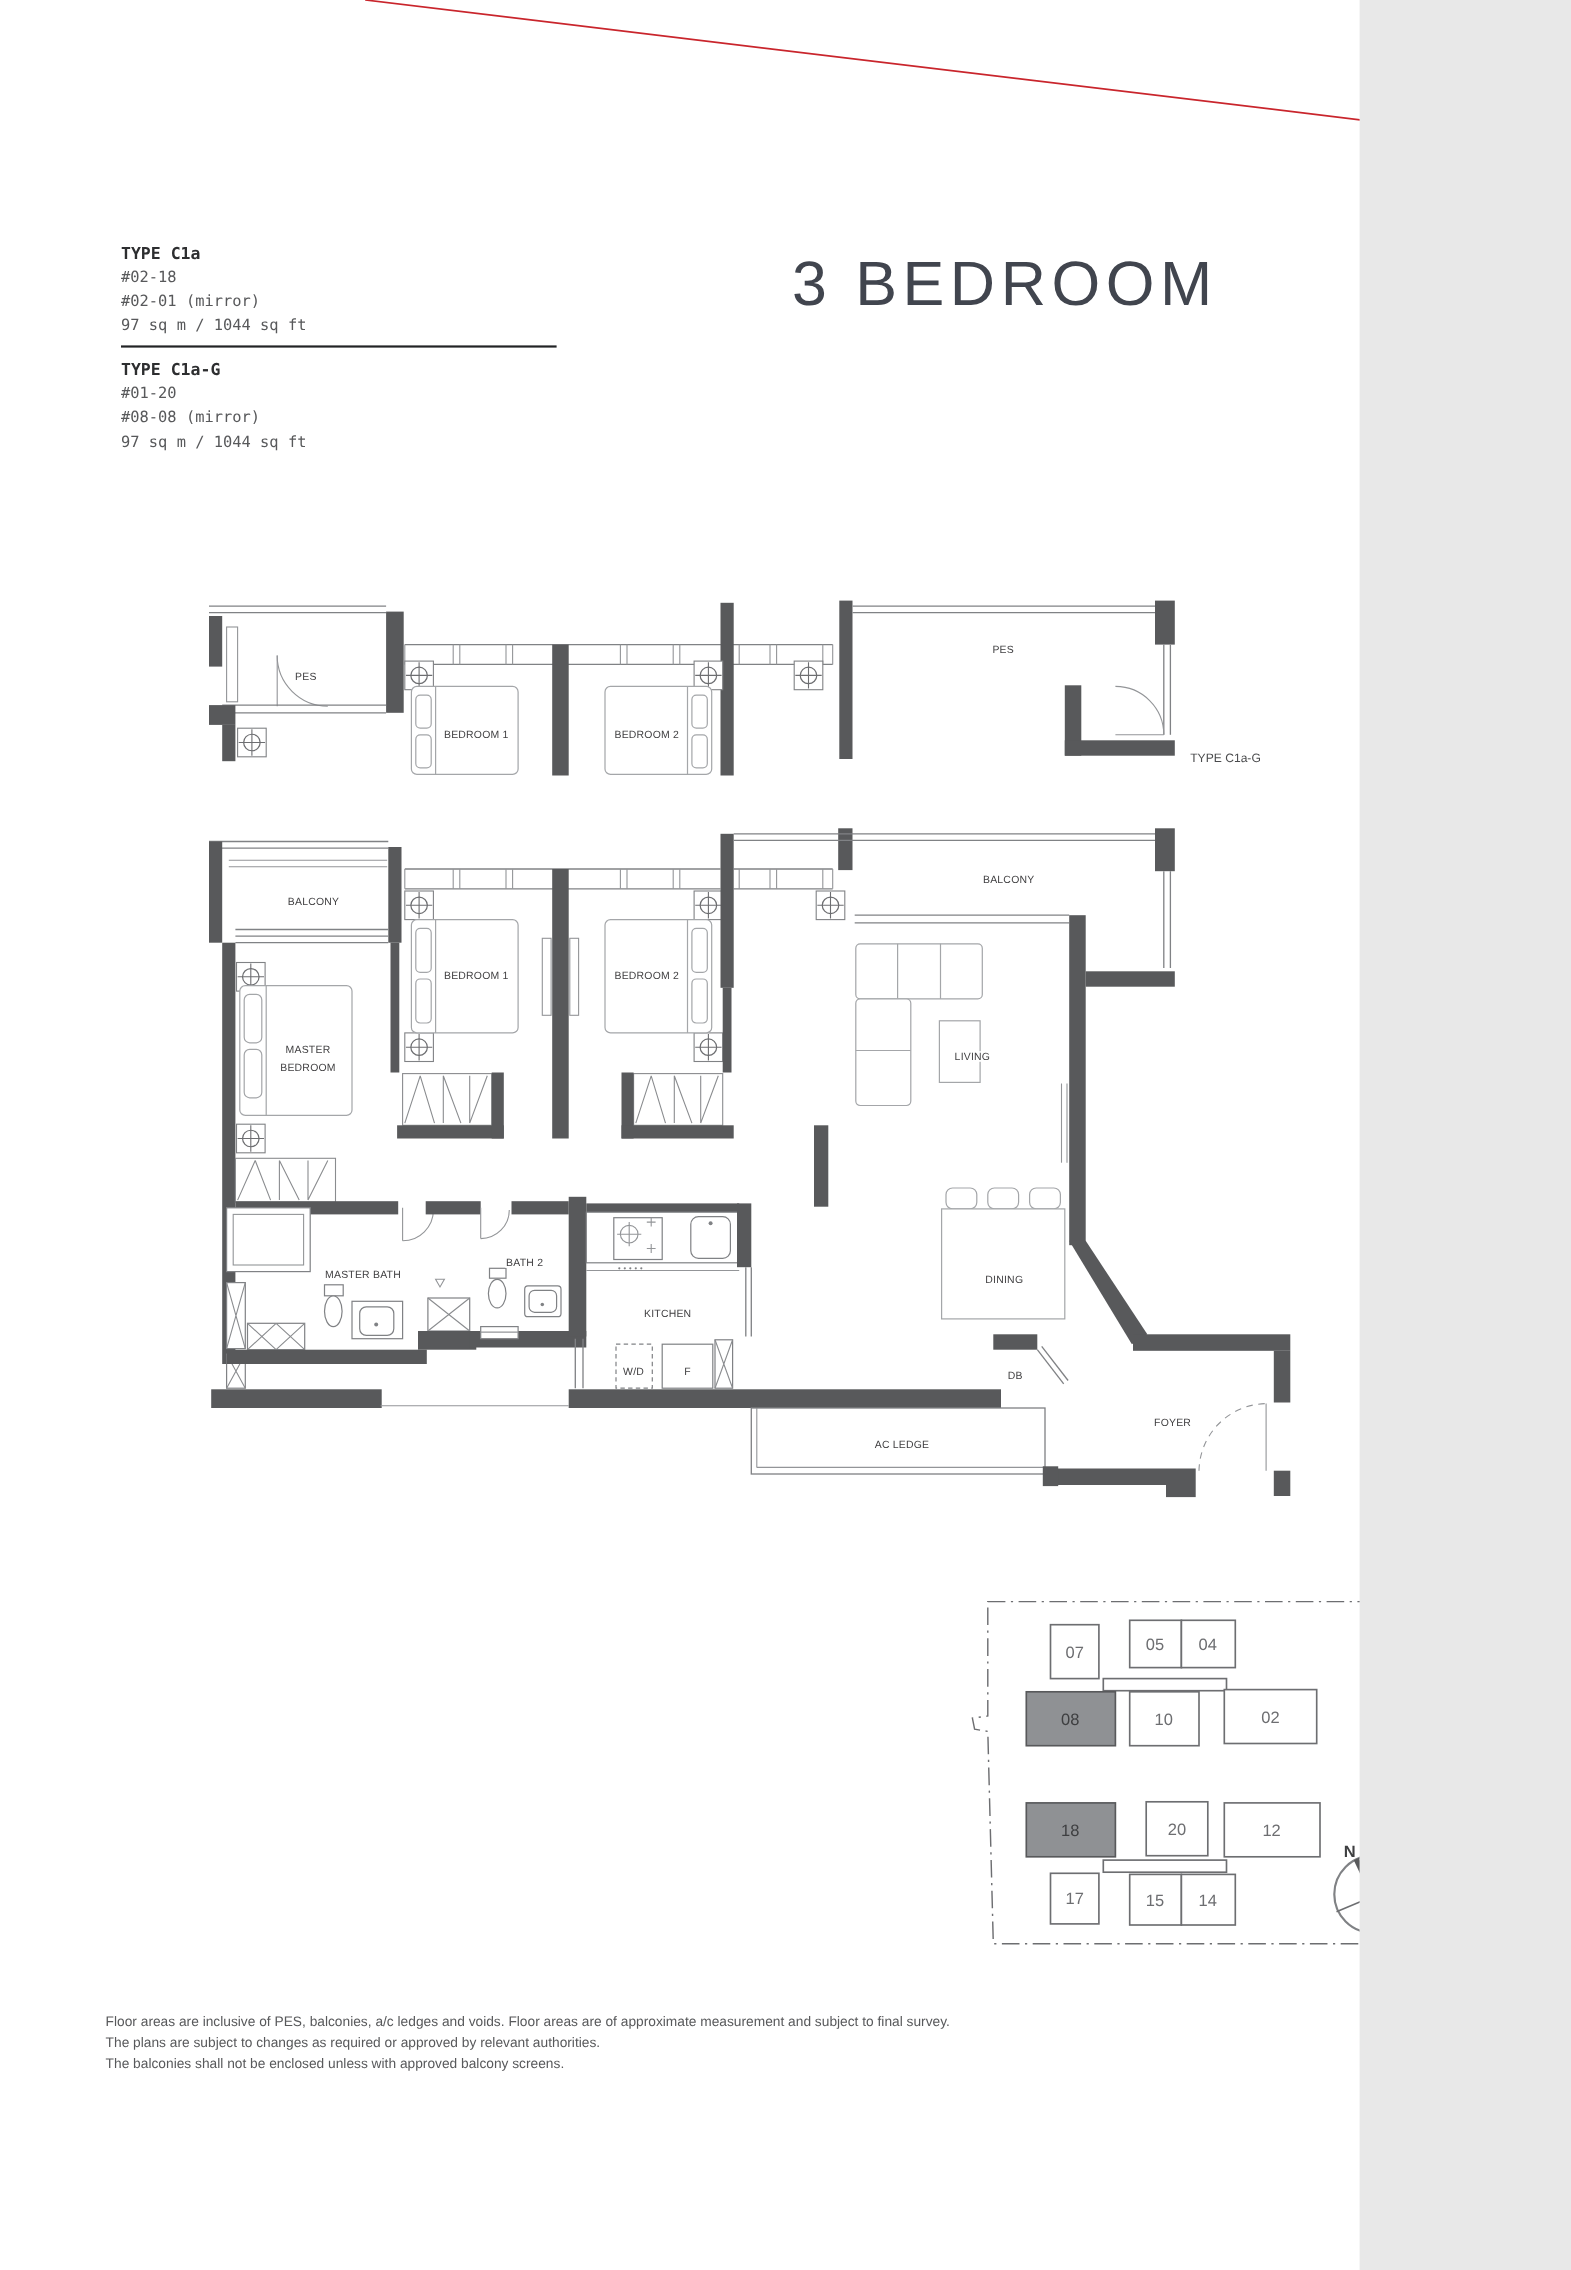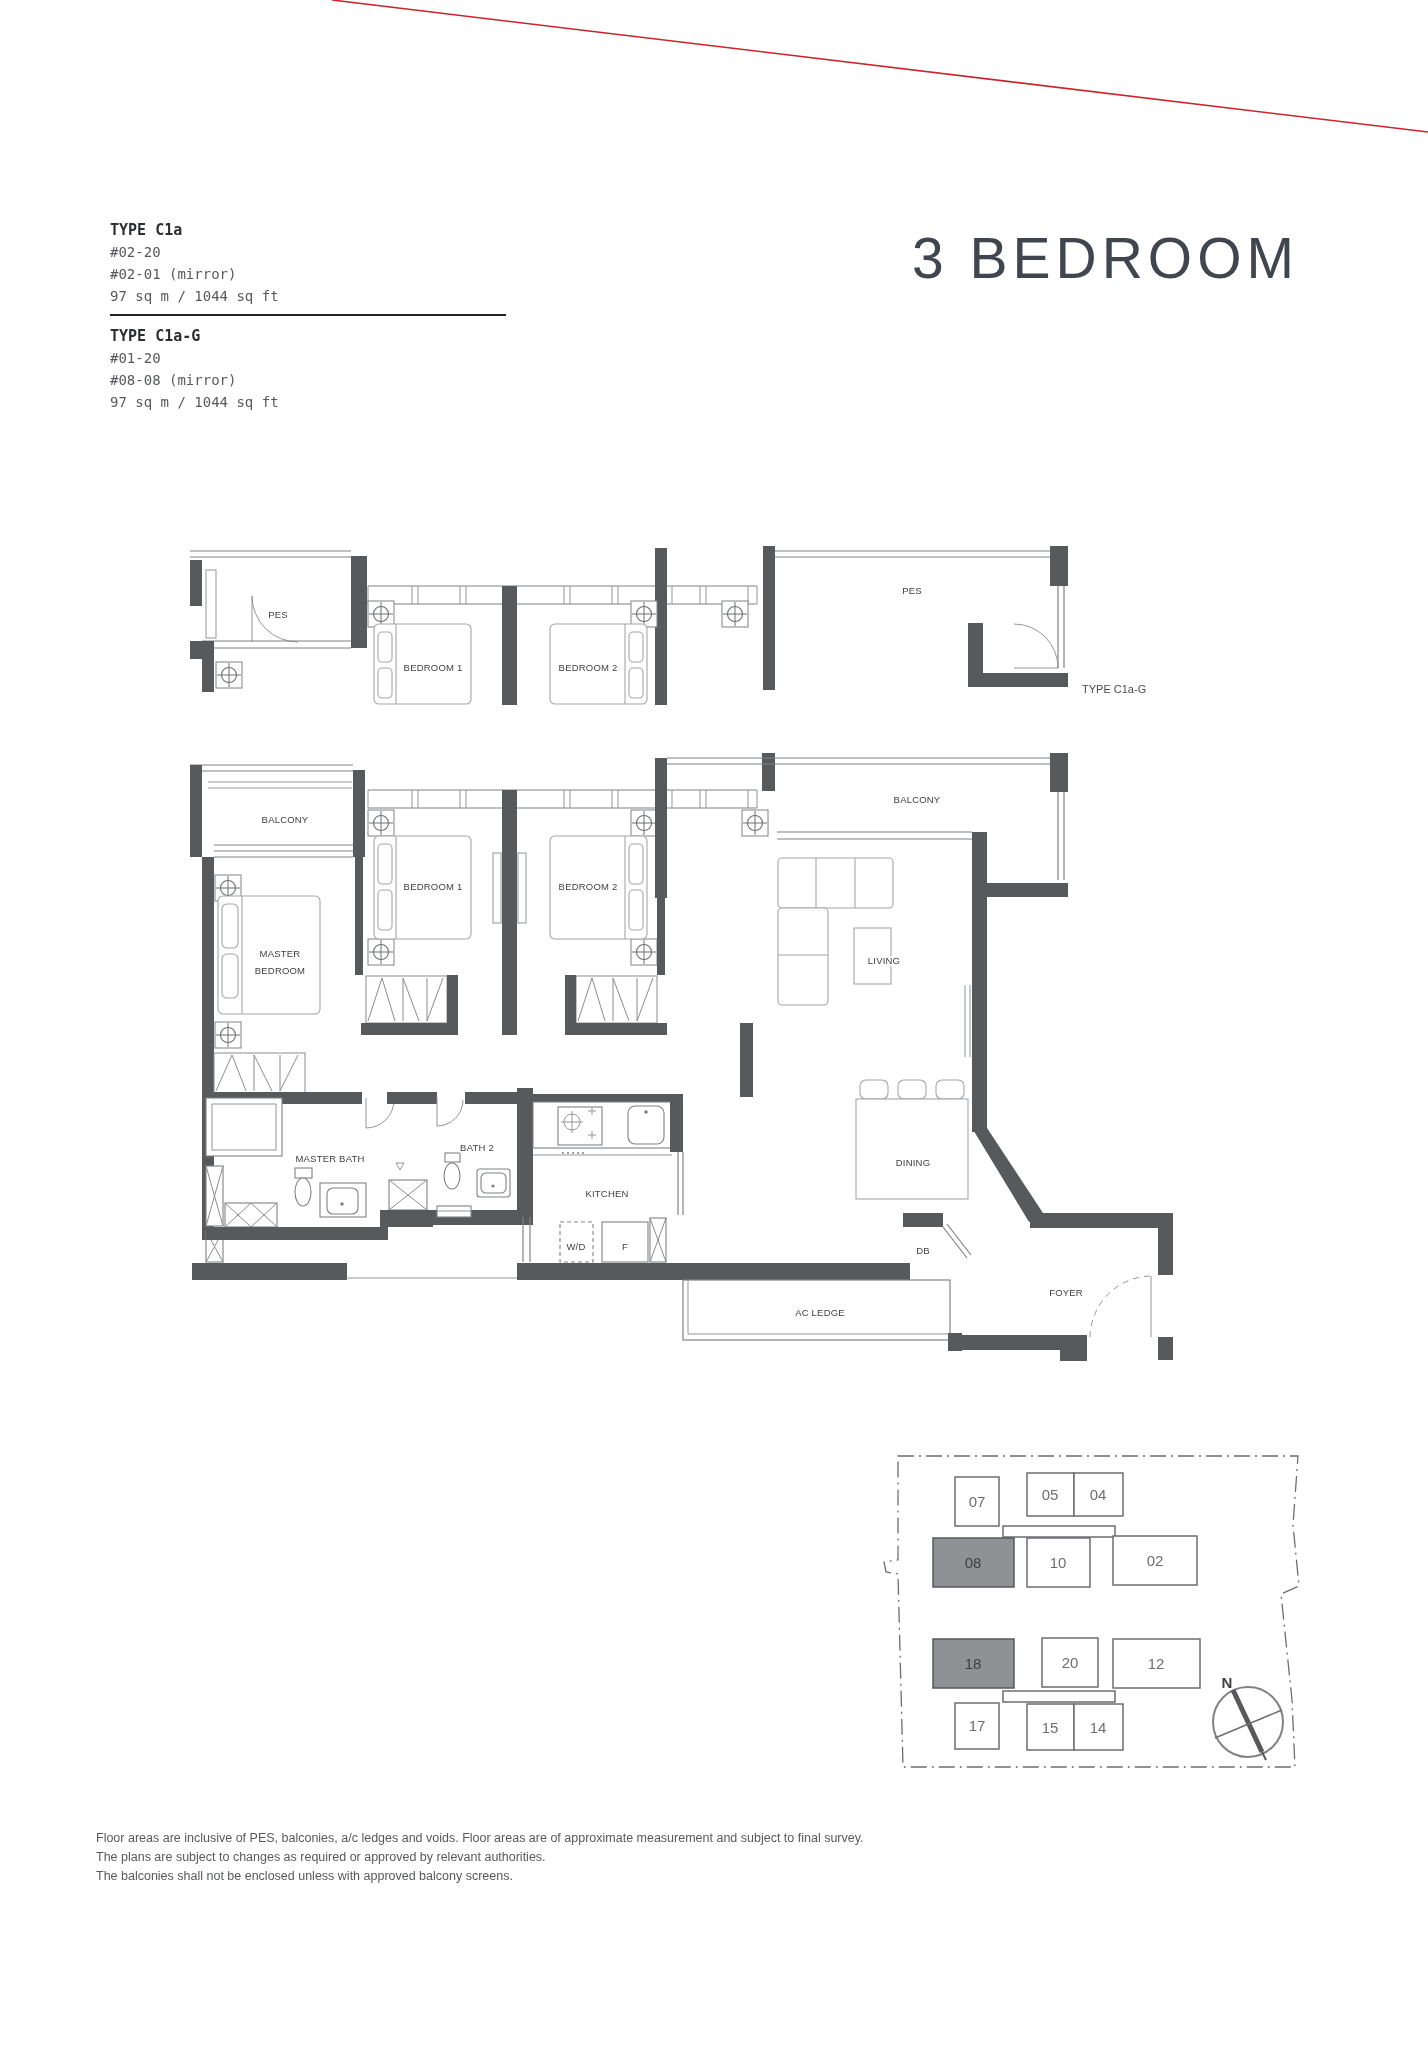--- a/index.html
+++ b/index.html
@@ -1,16 +1,16 @@
 <!DOCTYPE html>
 <html><head>
 <meta charset="utf-8">
 <style>
   html,body{margin:0;padding:0;background:#e8e8e8;}
-  .page{position:relative;width:1428px;height:2064px;background:#ffffff;overflow:hidden;
+  .page{position:relative;width:1236px;height:2064px;background:#ffffff;overflow:hidden;
         font-family:"Liberation Sans",sans-serif;}
   .plan-svg{position:absolute;left:0;top:0;width:1428px;height:2064px;}
 
   .titleblock{position:absolute;left:110px;top:219px;font-family:"DejaVu Sans Mono",monospace;
               color:#58595b;font-size:14px;line-height:22px;letter-spacing:0;}
   .tb-title{font-weight:bold;color:#2d2e30;font-size:15px;}
   .tb-rule{width:396px;height:2px;background:#222325;margin:7px 0 9px 0;}
 
   .heading{position:absolute;top:210px;right:114px;margin:15px;font-family:"Liberation Sans",sans-serif;
            font-weight:300;font-size:57px;letter-spacing:5px;color:#41454e;white-space:nowrap;}
@@ -34,21 +34,21 @@
   .kp-num-hl{font-family:"Liberation Sans",sans-serif;font-size:15px;fill:#3e3f41;text-anchor:middle;}
   .kp-bound{fill:none;stroke:#6d6e71;stroke-width:1.3;stroke-dasharray:16 5 2 5;}
 </style>
 </head>
 <body>
 
 <div class="page">
 
   <div class="titleblock">
     <div class="tb-title">TYPE C1a</div>
-    <div>#02-20</div>
+    <div>#02-18</div>
     <div>#02-01 (mirror)</div>
     <div>97 sq m / 1044 sq ft</div>
     <div class="tb-rule"></div>
     <div class="tb-title">TYPE C1a-G</div>
     <div>#01-20</div>
     <div>#08-08 (mirror)</div>
     <div>97 sq m / 1044 sq ft</div>
   </div>
 
   <h1 class="heading">3 BEDROOM</h1>

